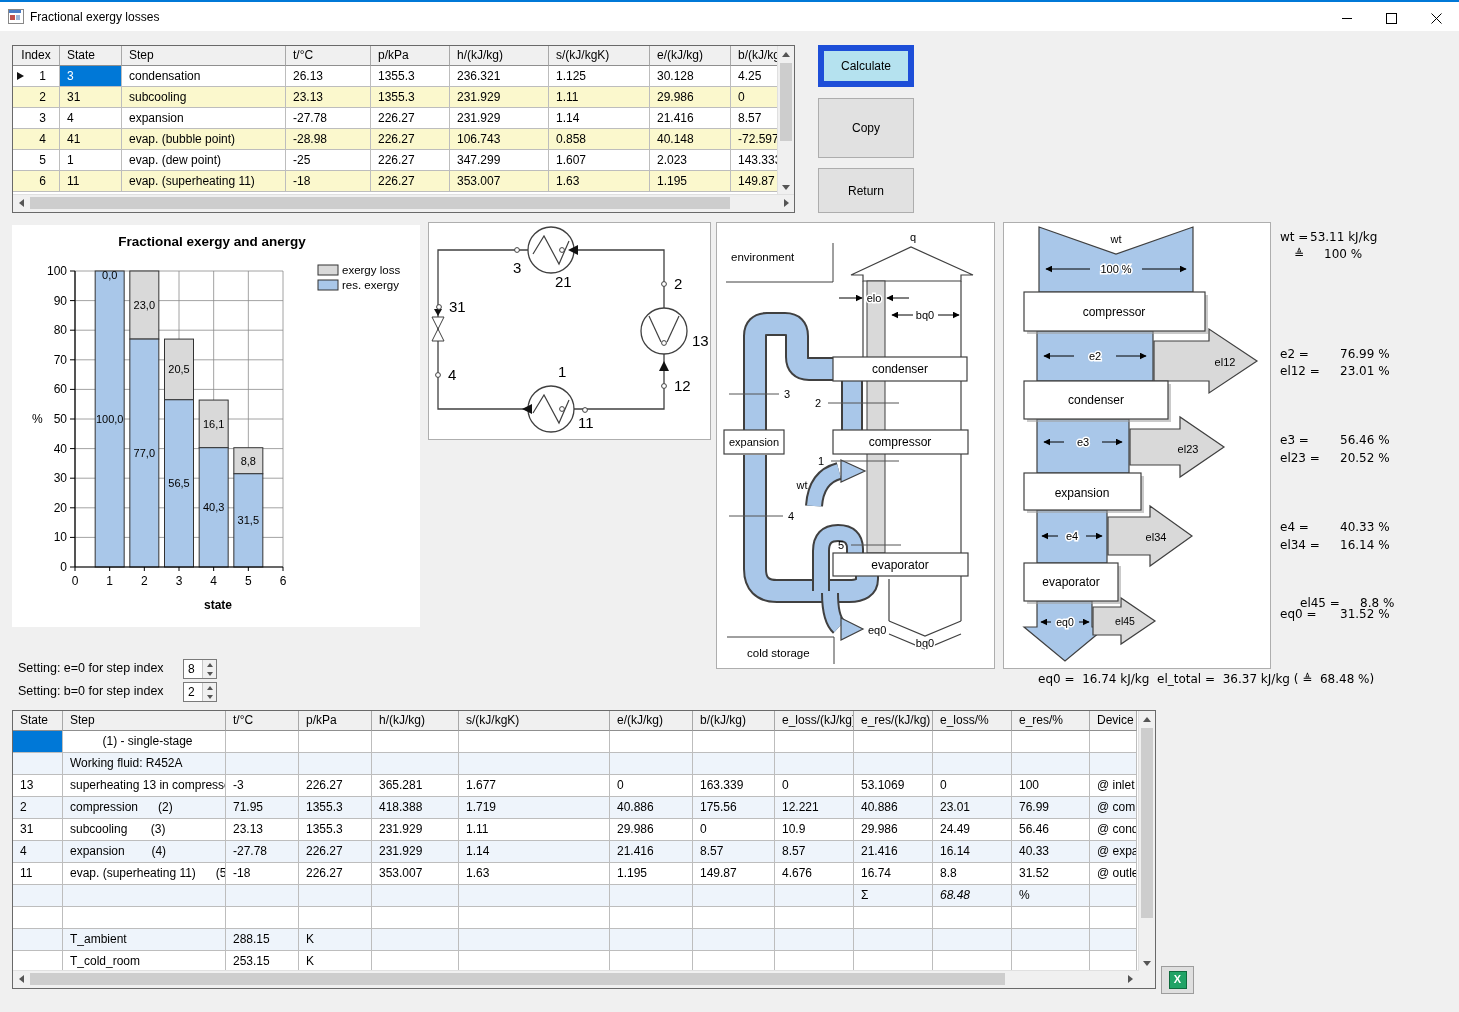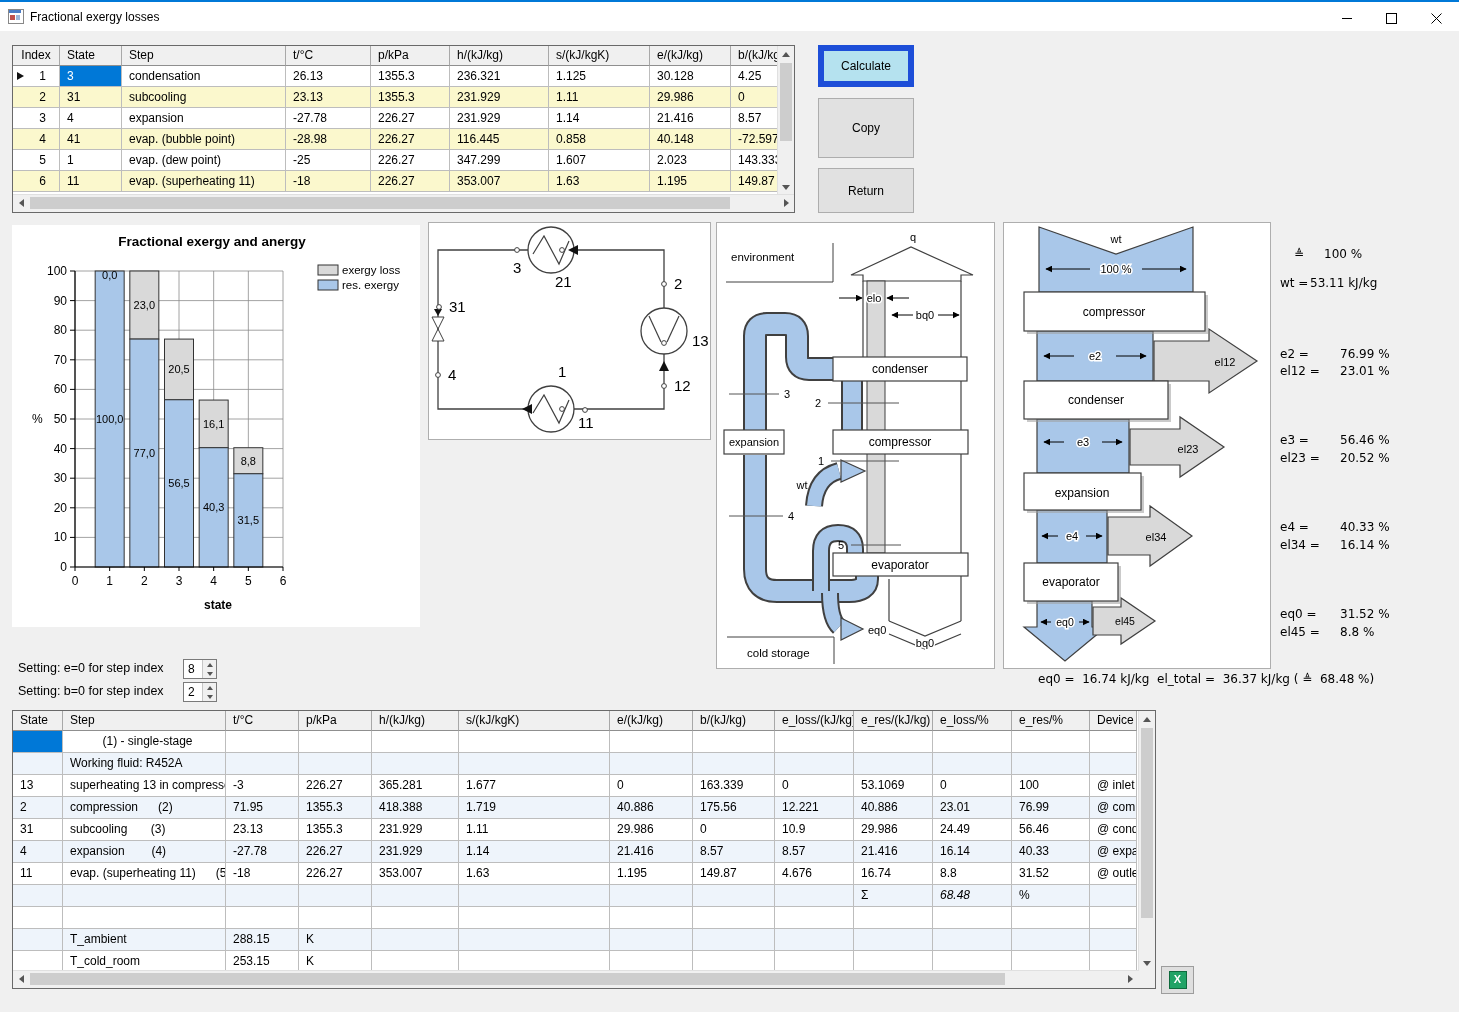--- a/index.html
+++ b/index.html
@@ -148,21 +148,21 @@
           <div class="dgv-cell" style="width: 101px;">1.14</div>
           <div class="dgv-cell" style="width: 81px;">21.416</div>
           <div class="dgv-cell" style="width: 49px;">8.57</div>
         </div>
         <div class="dgv-row">
           <div class="dgv-cell ylw c-index" style="width: 47px;">4</div>
           <div class="dgv-cell ylw" style="width: 62px;">41</div>
           <div class="dgv-cell ylw" style="width: 164px;">evap. (bubble point)</div>
           <div class="dgv-cell ylw" style="width: 85px;">-28.98</div>
           <div class="dgv-cell ylw" style="width: 79px;">226.27</div>
-          <div class="dgv-cell ylw" style="width: 99px;">116.445</div>
+          <div class="dgv-cell ylw" style="width: 99px;">106.743</div>
           <div class="dgv-cell ylw" style="width: 101px;">0.858</div>
           <div class="dgv-cell ylw" style="width: 81px;">40.148</div>
           <div class="dgv-cell ylw" style="width: 49px;">-72.597</div>
         </div>
         <div class="dgv-row">
           <div class="dgv-cell c-index" style="width: 47px;">5</div>
           <div class="dgv-cell" style="width: 62px;">1</div>
           <div class="dgv-cell" style="width: 164px;">evap. (dew point)</div>
           <div class="dgv-cell" style="width: 85px;">-25</div>
           <div class="dgv-cell" style="width: 79px;">226.27</div>
@@ -461,30 +461,30 @@
       <text x="68" y="317" font-size="11" text-anchor="middle" class="halo">e4</text>
       <text x="152" y="318" font-size="11" text-anchor="middle">el34</text>
       <line x1="47" y1="399" x2="37" y2="399" stroke="#000" marker-end="url(#ar2)"></line>
       <line x1="75" y1="399" x2="85" y2="399" stroke="#000" marker-end="url(#ar2)"></line>
       <text x="61" y="403" font-size="10.5" text-anchor="middle" class="halo">eq0</text>
       <text x="121" y="402" font-size="10.5" text-anchor="middle">el45</text>
     </svg>
   </div>
 
   <div id="results">
-      <div class="res-line" style="top: 230px;"><span class="res-label" style="width: 30px; margin-top: 46px;">wt =</span><span>53.11 kJ/kg</span></div>
+      <div class="res-line" style="top: 230px;"><span class="res-label" style="width: 30px;">wt =</span><span>53.11 kJ/kg</span></div>
       <div class="res-line" style="top: 247px;"><span class="res-label" style="width: 30px; padding-left: 14px;">≜</span><span>100 %</span></div>
       <div class="res-line" style="top: 347px;"><span class="res-label" style="width: 60px;">e2 =</span><span>76.99 %</span></div>
       <div class="res-line" style="top: 364px;"><span class="res-label" style="width: 60px;">el12 =</span><span>23.01 %</span></div>
       <div class="res-line" style="top: 433px;"><span class="res-label" style="width: 60px;">e3 =</span><span>56.46 %</span></div>
       <div class="res-line" style="top: 451px;"><span class="res-label" style="width: 60px;">el23 =</span><span>20.52 %</span></div>
       <div class="res-line" style="top: 520px;"><span class="res-label" style="width: 60px;">e4 =</span><span>40.33 %</span></div>
       <div class="res-line" style="top: 538px;"><span class="res-label" style="width: 60px;">el34 =</span><span>16.14 %</span></div>
       <div class="res-line" style="top: 607px;"><span class="res-label" style="width: 60px;">eq0 =</span><span>31.52 %</span></div>
-      <div class="res-line" style="top: 625px;"><span class="res-label" style="width: 60px;">el45 =</span><span>8.8 %</span></div>
+      <div class="res-line" style="top: 596px; margin-left: 20px;"><span class="res-label" style="width: 60px;">el45 =</span><span>8.8 %</span></div>
     </div>
   <div id="totalLine">eq0 =  16.74 kJ/kg  el_total =  36.37 kJ/kg ( ≜  68.48 %)</div>
 
   <div class="setting-row" style="top:659px;width:220px;">
     <span class="setting-label">Setting: e=0 for step index</span>
     <span class="spinner">
       <span class="spin-val">8</span>
       <span class="spin-btns">
         <span class="spin-up">
             <span class="tu"></span>

